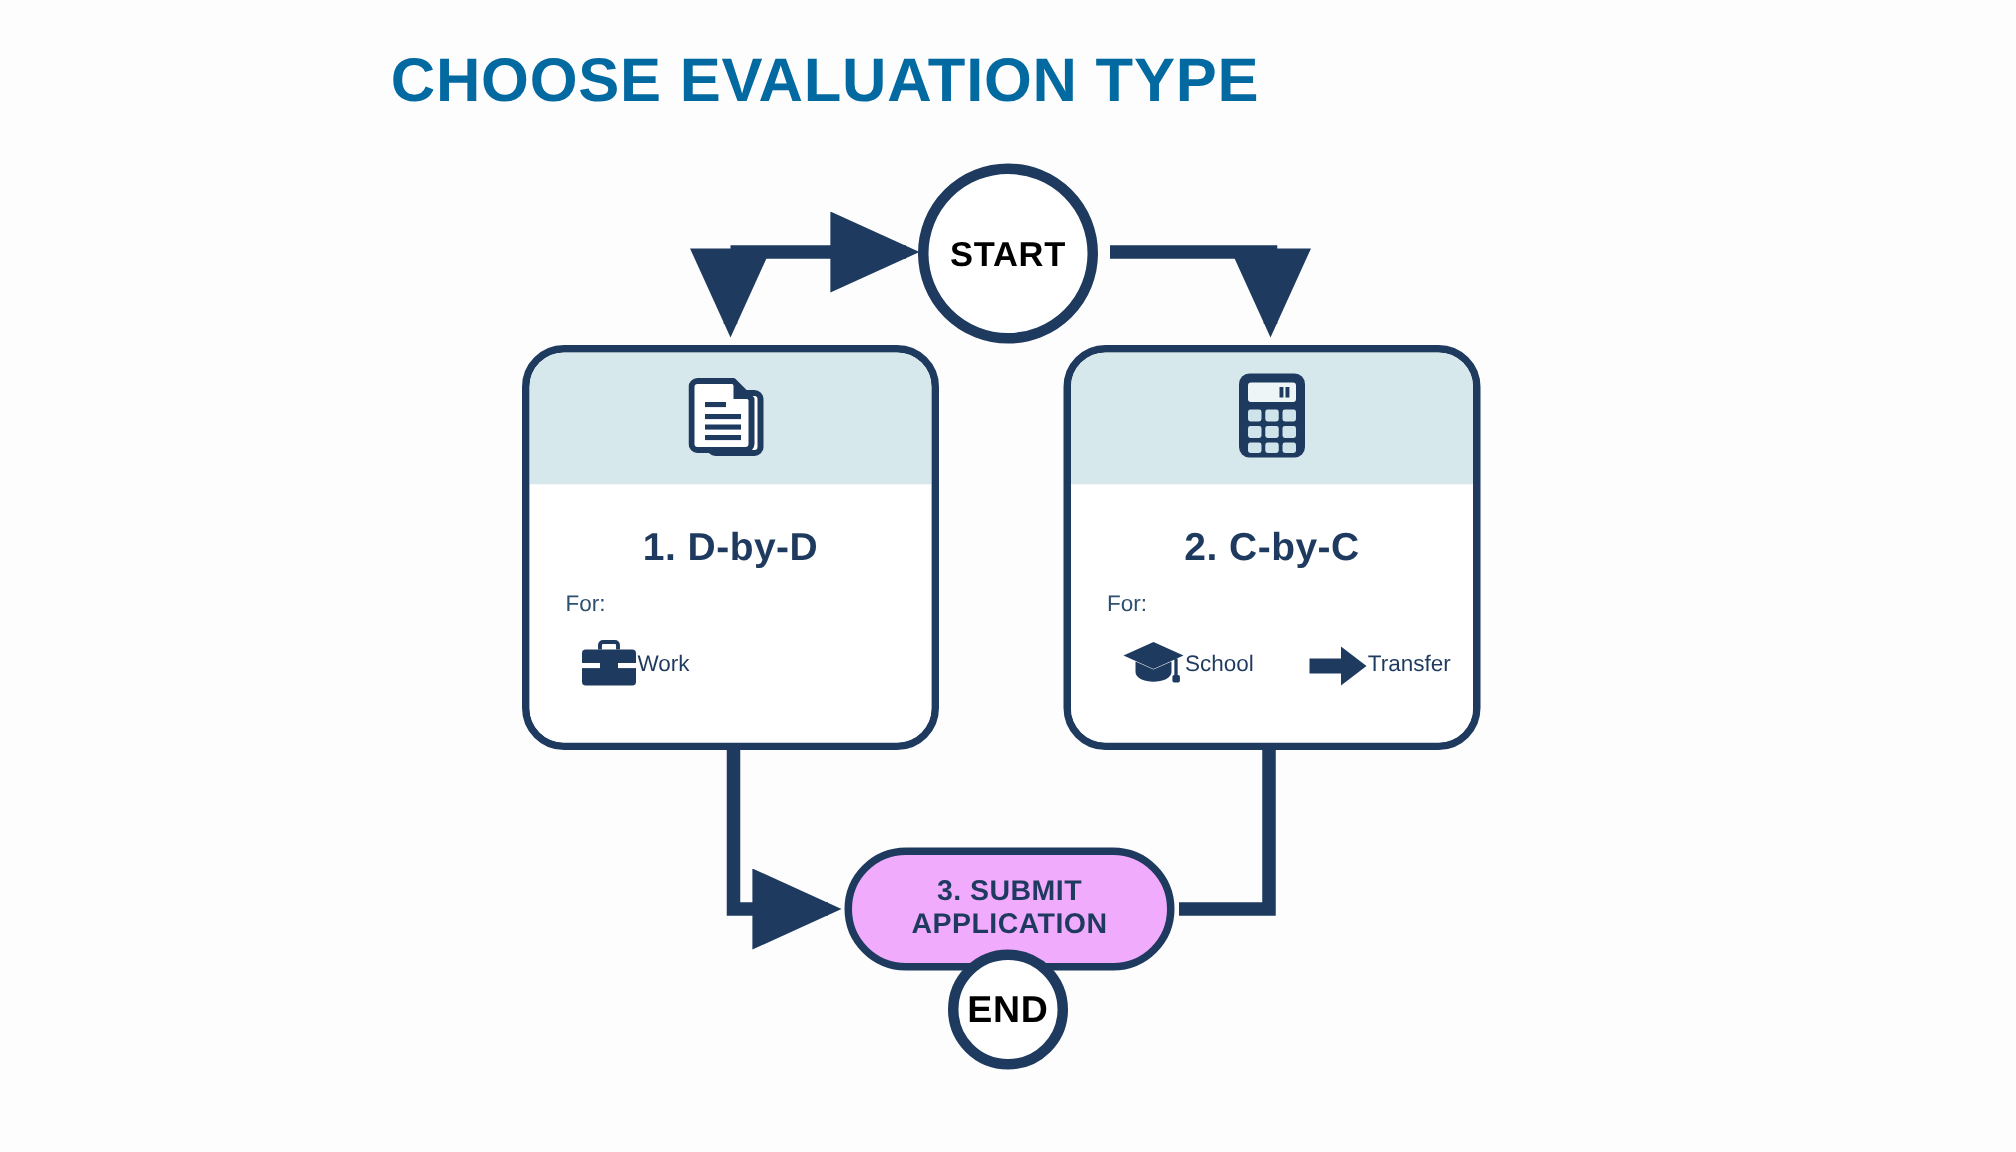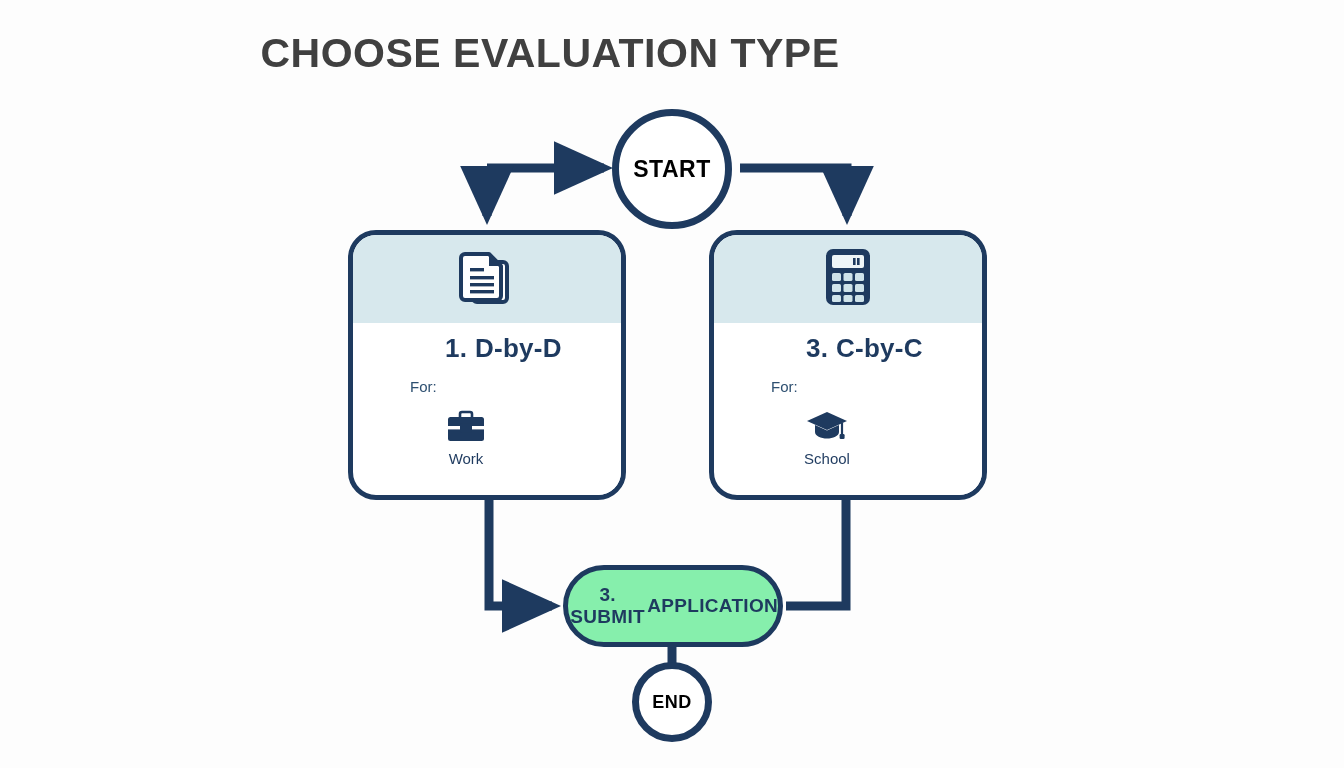--- a/index.html
+++ b/index.html
@@ -27,21 +27,21 @@
   
   .page-title {
     position: absolute;
     left: 0;
     top: 30px;
     width: 1100px;
     text-align: center;
     font-size: 41px;
     font-weight: bold;
     letter-spacing: 0.5px;
-    color: #404040;
+    color: #0369a1;
     text-transform: uppercase;
   }
 
   
   #connectors {
     position: absolute;
     left: 0;
     top: 0;
     width: 1344px;
     height: 768px;
@@ -64,24 +64,24 @@
   .terminator-start {
     left: 612px;
     top: 109px;
     width: 120px;
     height: 120px;
     font-size: 23px;
     letter-spacing: 0.5px;
   }
   .terminator-end {
     left: 632px;
-    top: 662px;
+    top: 633px;
     width: 80px;
     height: 80px;
-    font-size: 18px;
+    font-size: 25px;
     letter-spacing: 0.5px;
   }
 
   
   .card {
     position: absolute;
     width: 278px;
     height: 270px;
     border: 5px solid #1e3a5f;
     border-radius: 28px;
@@ -96,22 +96,21 @@
     height: 88px;
     background: #d7e8ed;
     display: flex;
     align-items: center;
     justify-content: center;
   }
 
   .card-body {
     background: #ffffff;
     height: 174px;
-    padding: 10px 24px 0 24px;
-    margin-left: 33px;
+    padding: 26px 24px 0 24px;
   }
 
   .card-title {
     text-align: center;
     font-size: 26px;
     font-weight: bold;
     color: #1e3a5f;
     letter-spacing: 0.3px;
   }
 
@@ -124,21 +123,21 @@
   .card-options {
     display: flex;
     margin-top: 8px;
     padding-left: 10px;
     gap: 36px;
   }
   .card-options.wide { gap: 36px; }
 
   .option {
     display: flex;
-    flex-direction: column;
+    flex-direction: row;
     align-items: center;
     width: 92px;
   }
   .option-icon {
     height: 40px;
     display: flex;
     align-items: flex-end;
     justify-content: center;
   }
   .option-label {
@@ -149,23 +148,23 @@
 
   
   .process-pill {
     position: absolute;
     left: 563px;
     top: 565px;
     width: 220px;
     height: 82px;
     border: 5px solid #1e3a5f;
     border-radius: 41px;
-    background: #86efac;
-    display: flex;
-    flex-direction: row;
+    background: #f0abfc;
+    display: flex;
+    flex-direction: column;
     align-items: center;
     justify-content: center;
     z-index: 3;
     line-height: 1.18;
   }
   .process-pill .line {
     font-size: 19px;
     font-weight: bold;
     color: #1e3a5f;
     letter-spacing: 0.3px;
@@ -262,36 +261,44 @@
           <rect x="8" y="37" width="9" height="8" rx="1.6" fill="#cfe3ea"></rect>
           <rect x="19.5" y="37" width="9" height="8" rx="1.6" fill="#cfe3ea"></rect>
           <rect x="31" y="37" width="9" height="8" rx="1.6" fill="#cfe3ea"></rect>
           <rect x="8" y="48" width="9" height="7" rx="1.6" fill="#cfe3ea"></rect>
           <rect x="19.5" y="48" width="9" height="7" rx="1.6" fill="#cfe3ea"></rect>
           <rect x="31" y="48" width="9" height="7" rx="1.6" fill="#cfe3ea"></rect>
         </svg>
       </span>
     </div>
     <div class="card-body">
-      <div class="card-title">3. C-by-C</div>
+      <div class="card-title">2. C-by-C</div>
       <div class="card-for-label">For:</div>
       <div class="card-options wide">
 
         <div class="option">
           <span class="option-icon">
             <svg width="42" height="34" viewBox="0 0 42 34">
               <path d="M21 3 L41 12 L21 21 L1 12 Z" fill="#1e3a5f"></path>
               <path d="M9 16 v7 c0 4 6 6.5 12 6.5 s12 -2.5 12 -6.5 v-7 l-12 5.4 z" fill="#1e3a5f"></path>
               <line x1="36" y1="14" x2="36" y2="26" stroke="#1e3a5f" stroke-width="2.2"></line>
               <rect x="33.6" y="25" width="5" height="5" rx="1.2" fill="#1e3a5f"></rect>
             </svg>
           </span>
           <span class="option-label">School</span>
         </div>
 
+        <div class="option">
+          <span class="option-icon">
+            <svg width="40" height="30" viewBox="0 0 40 30">
+              <path d="M1 10 H22 V2 L39 15 L22 28 V20 H1 Z" fill="#1e3a5f"></path>
+            </svg>
+          </span>
+          <span class="option-label">Transfer</span>
+        </div>
 
       </div>
     </div>
   </div>
 
   <div class="process-pill">
     <span class="line">3. SUBMIT</span>
     <span class="line">APPLICATION</span>
   </div>
 

